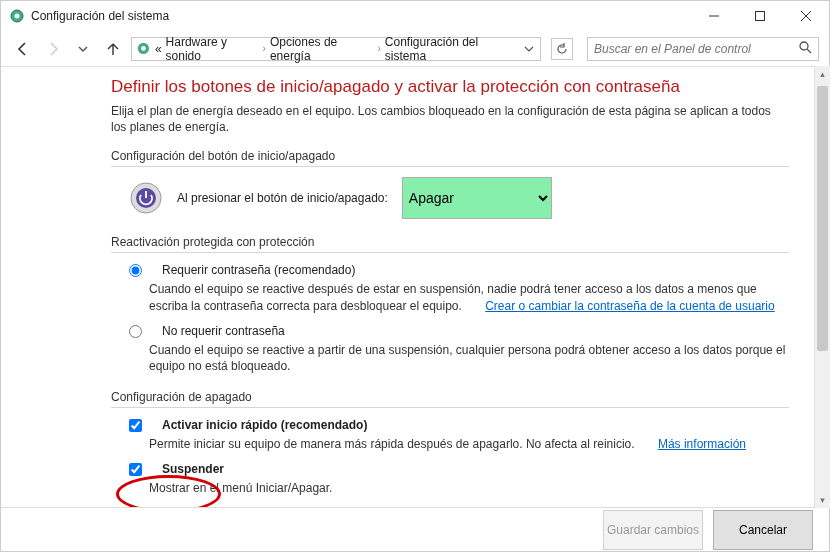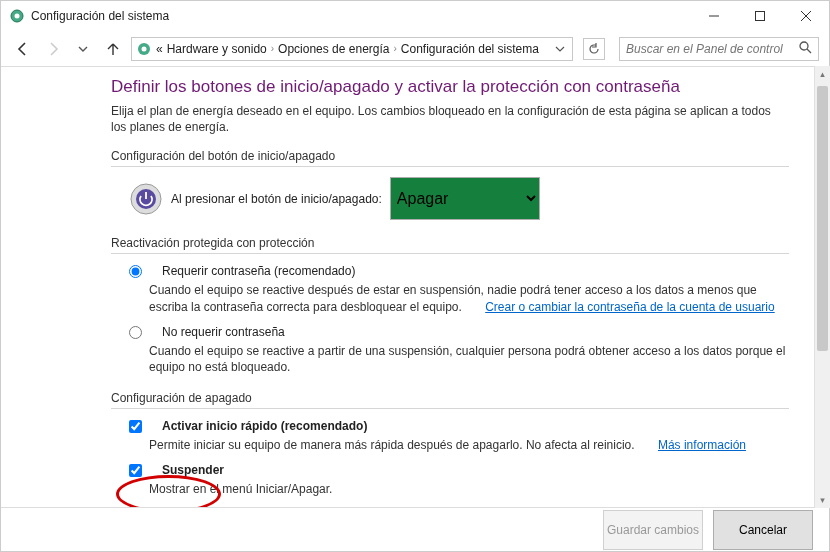--- a/index.html
+++ b/index.html
@@ -60,41 +60,41 @@
   }
   .breadcrumb .sep { color: #888; font-size: 10px; }
   .breadcrumb .cp-icon { width:16px; height:16px; }
   .bc-dropdown {
     width:16px; display:flex; align-items:center; justify-content:center; color:#555;
   }
   .refresh {
     width:22px;height:22px;border:1px solid #c8c8c8;background:#fff;display:flex;align-items:center;justify-content:center;margin-left:4px;
   }
   .search {
-    width: 200px; height: 24px;
+    width: 232px; height: 24px;
     border: 1px solid #c8c8c8;
     display: flex; align-items: center;
     margin-left: 8px;
     padding: 0 6px;
     background: #fff;
   }
   .search input {
     border: none; outline: none; flex: 1;
     font-size: 12px; font-style: italic; color: #888;
   }
   .search .mag { color:#555; }
   
   .content {
     padding: 10px 40px 0 110px;
     height: calc(100% - 30px - 36px - 44px);
     overflow: hidden;
     position: relative;
   }
   .heading {
-    color: #701a75;
+    color: #b91c1c;
     font-size: 17px;
     font-weight: 400;
     margin-bottom: 6px;
   }
   .subtext {
     font-size: 12px;
     color: #333;
     margin-bottom: 14px;
     line-height: 1.35;
   }
@@ -102,30 +102,30 @@
     margin-bottom: 16px;
   }
   .group-title {
     font-size: 12px;
     color: #333;
     padding-bottom: 3px;
     border-bottom: 1px solid #d6d6d6;
     margin-bottom: 10px;
   }
   .bconfig {
-    display: flex; align-items: center; gap: 8px;
+    display: flex; align-items: center; gap: 14px;
     padding-left: 18px;
   }
   .powericon {
     width: 34px; height: 34px;
   }
   .bconfig label { font-size: 12px; }
   .bconfig select {
-    font-size: 16px; padding: 11px 2px; min-width: 150px;
-    border: 1px solid #adadad; background: #15803d;
+    font-size: 14px; padding: 11px 2px; min-width: 150px;
+    border: 1px solid #adadad; background: #86efac;
   }
   .radio-row, .check-row {
     display: flex; align-items: flex-end; gap: 20px;
     padding-left: 18px;
     margin-bottom: 4px;
   }
   .radio-row input, .check-row input { margin-top: 1px; }
   .radio-row .lbl { font-size: 12px; }
   .check-row .lbl { font-size: 12px; }
   .bold { font-weight: 600; }

